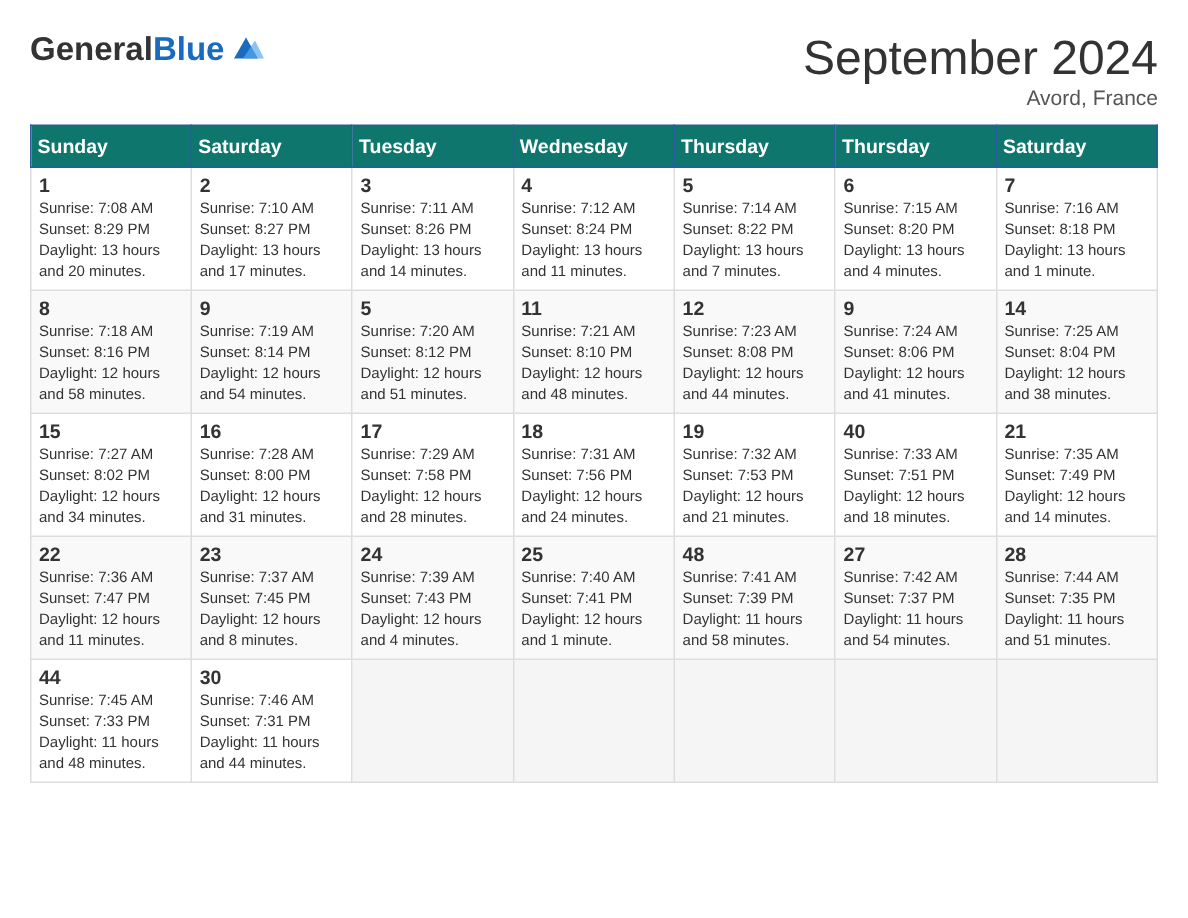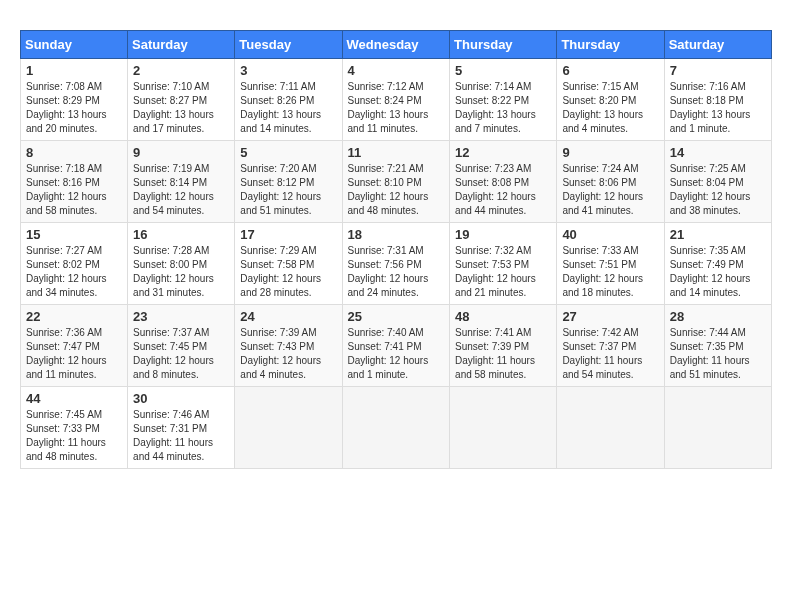--- a/index.html
+++ b/index.html
@@ -46,21 +46,21 @@
     .location {
       font-size: 14px;
       color: #555;
     }
     .calendar {
       width: 100%;
       border-collapse: collapse;
       border: 1px solid #ccc;
     }
     .calendar th {
-      background-color: #3b82f6;
+      background-color: #0f766e;
       color: #fff;
       padding: 6px 4px;
       font-size: 13px;
       font-weight: bold;
       text-align: left;
       border: 1px solid #2a5a9f;
     }
     .calendar td {
       vertical-align: top;
       padding: 4px 5px;
@@ -86,20 +86,34 @@
       color: #333;
     }
     tr:nth-child(even) td:not(.empty) {
       background: #f9f9f9;
     }
   </style>
 </head>
 <body>
 
 <div class="header">
+  <div class="logo">
+    <div class="logo-text">
+      <span class="logo-general">General</span>
+        <span class="logo-blue">Blue</span>
+      <svg class="logo-icon" viewBox="0 0 24 24">
+        <polygon points="4,18 12,4 20,18" fill="#1a6abf"></polygon>
+        <polygon points="10,18 18,6 24,18" fill="#5aaaf0" opacity="0.7"></polygon>
+      </svg>
+    </div>
+  </div>
+  <div class="title-section">
+    <div class="month-title">September 2024</div>
+    <div class="location">Avord, France</div>
+  </div>
 </div>
 
 <table class="calendar">
   <thead>
     <tr>
     <th>Sunday</th>
         <th>Saturday</th>
         <th>Tuesday</th>
         <th>Wednesday</th>
         <th>Thursday</th>

